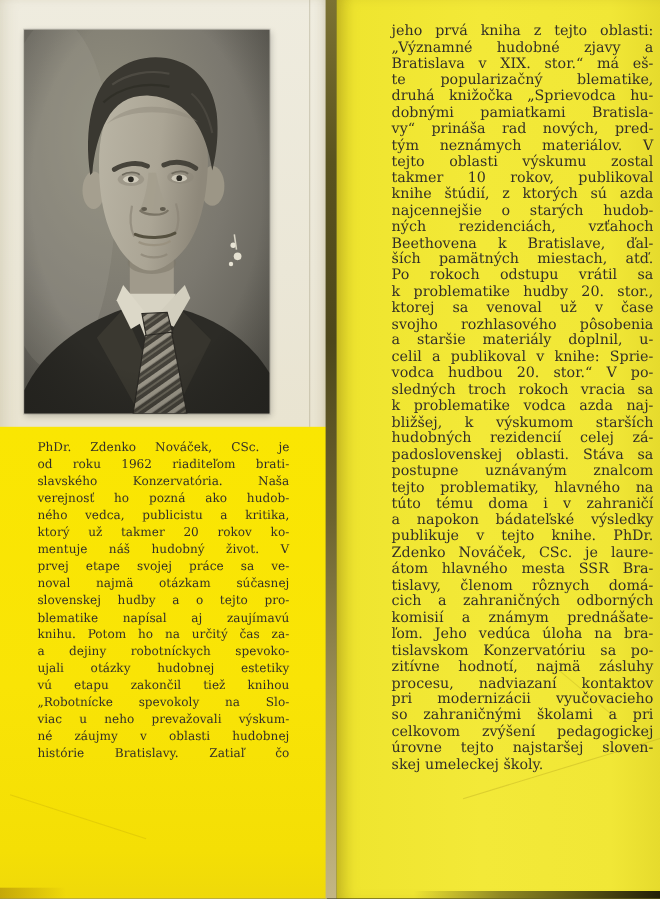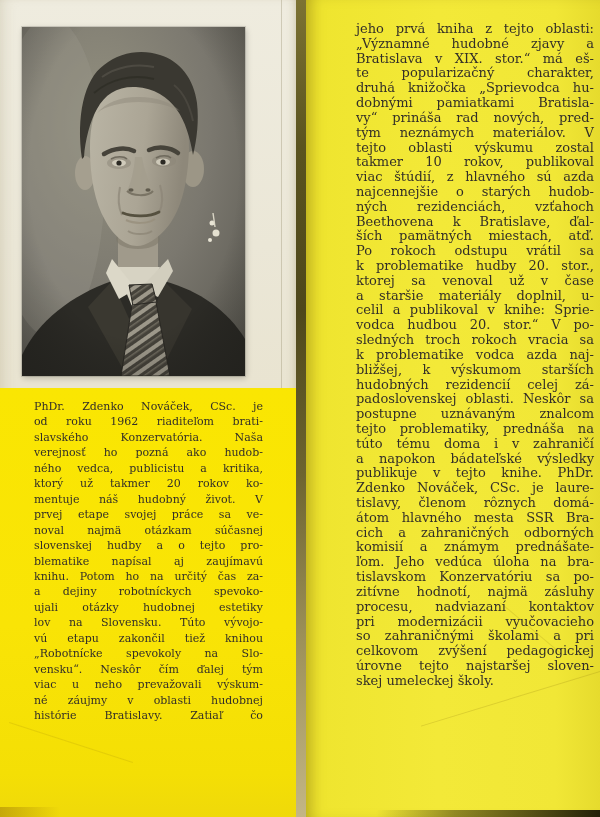--- a/index.html
+++ b/index.html
@@ -188,70 +188,69 @@
         <div class="tline">ného vedca, publicistu a kritika,</div>
         <div class="tline">ktorý už takmer 20 rokov ko-</div>
         <div class="tline">mentuje náš hudobný život. V</div>
         <div class="tline">prvej etape svojej práce sa ve-</div>
         <div class="tline">noval najmä otázkam súčasnej</div>
         <div class="tline">slovenskej hudby a o tejto pro-</div>
         <div class="tline">blematike napísal aj zaujímavú</div>
         <div class="tline">knihu. Potom ho na určitý čas za-</div>
         <div class="tline">a dejiny robotníckych spevoko-</div>
         <div class="tline">ujali otázky hudobnej estetiky</div>
-        <div class="tline">lov na Slovensku. Túto vývojo-</div>
         <div class="tline">vú etapu zakončil tiež knihou</div>
         <div class="tline">„Robotnícke spevokoly na Slo-</div>
-        <div class="tline">vensku“. Neskôr čím ďalej tým</div>
         <div class="tline">viac u neho prevažovali výskum-</div>
         <div class="tline">né záujmy v oblasti hudobnej</div>
         <div class="tline">histórie Bratislavy. Zatiaľ čo</div>
       </div>
   </section>
 
   <div class="seam"></div>
 
   <section class="right-page">
     <div class="yellow-crease-right"></div>
     <div class="yellow-crease-right2"></div>
     <div class="text right-text">
         <div class="tline">jeho prvá kniha z tejto oblasti:</div>
         <div class="tline">„Významné hudobné zjavy a</div>
         <div class="tline">Bratislava v XIX. stor.“ má eš-</div>
-        <div class="tline">te popularizačný charakter,</div>
+        <div class="tline">te popularizačný blematike,</div>
         <div class="tline">druhá knižočka „Sprievodca hu-</div>
         <div class="tline">dobnými pamiatkami Bratisla-</div>
         <div class="tline">vy“ prináša rad nových, pred-</div>
         <div class="tline">tým neznámych materiálov. V</div>
         <div class="tline">tejto oblasti výskumu zostal</div>
         <div class="tline">takmer 10 rokov, publikoval</div>
-        <div class="tline">viac štúdií, z hlavného sú azda</div>
+        <div class="tline">knihe štúdií, z ktorých sú azda</div>
         <div class="tline">najcennejšie o starých hudob-</div>
         <div class="tline">ných rezidenciách, vzťahoch</div>
         <div class="tline">Beethovena k Bratislave, ďal-</div>
         <div class="tline">ších pamätných miestach, atď.</div>
         <div class="tline">Po rokoch odstupu vrátil sa</div>
         <div class="tline">k problematike hudby 20. stor.,</div>
         <div class="tline">ktorej sa venoval už v čase</div>
+        <div class="tline">svojho rozhlasového pôsobenia</div>
         <div class="tline">a staršie materiály doplnil, u-</div>
         <div class="tline">celil a publikoval v knihe: Sprie-</div>
         <div class="tline">vodca hudbou 20. stor.“ V po-</div>
         <div class="tline">sledných troch rokoch vracia sa</div>
         <div class="tline">k problematike vodca azda naj-</div>
         <div class="tline">bližšej, k výskumom starších</div>
         <div class="tline">hudobných rezidencií celej zá-</div>
-        <div class="tline">padoslovenskej oblasti. Neskôr sa</div>
+        <div class="tline">padoslovenskej oblasti. Stáva sa</div>
         <div class="tline">postupne uznávaným znalcom</div>
-        <div class="tline">tejto problematiky, prednáša na</div>
+        <div class="tline">tejto problematiky, hlavného na</div>
         <div class="tline">túto tému doma i v zahraničí</div>
         <div class="tline">a napokon bádateľské výsledky</div>
         <div class="tline">publikuje v tejto knihe. PhDr.</div>
         <div class="tline">Zdenko Nováček, CSc. je laure-</div>
+        <div class="tline">átom hlavného mesta SSR Bra-</div>
         <div class="tline">tislavy, členom rôznych domá-</div>
-        <div class="tline">átom hlavného mesta SSR Bra-</div>
         <div class="tline">cich a zahraničných odborných</div>
         <div class="tline">komisií a známym prednášate-</div>
         <div class="tline">ľom. Jeho vedúca úloha na bra-</div>
         <div class="tline">tislavskom Konzervatóriu sa po-</div>
         <div class="tline">zitívne hodnotí, najmä zásluhy</div>
         <div class="tline">procesu, nadviazaní kontaktov</div>
         <div class="tline">pri modernizácii vyučovacieho</div>
         <div class="tline">so zahraničnými školami a pri</div>
         <div class="tline">celkovom zvýšení pedagogickej</div>
         <div class="tline">úrovne tejto najstaršej sloven-</div>

